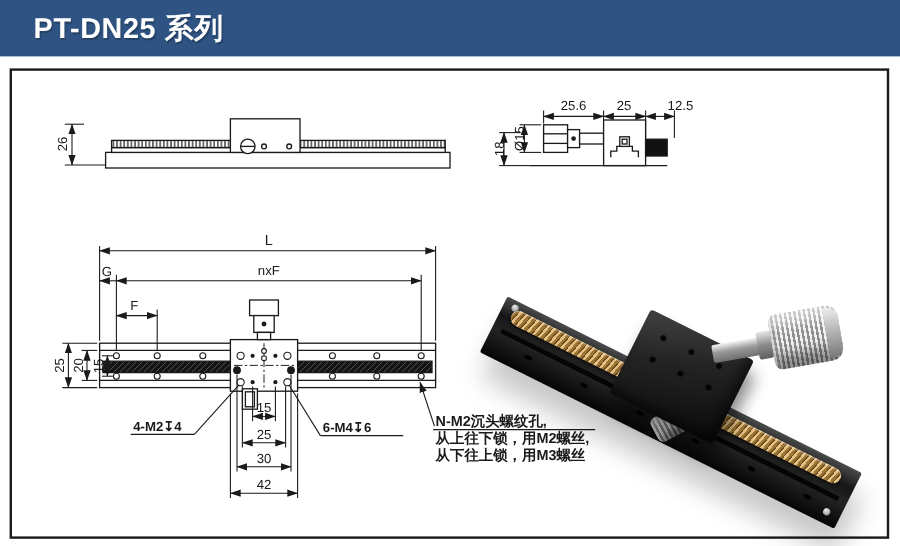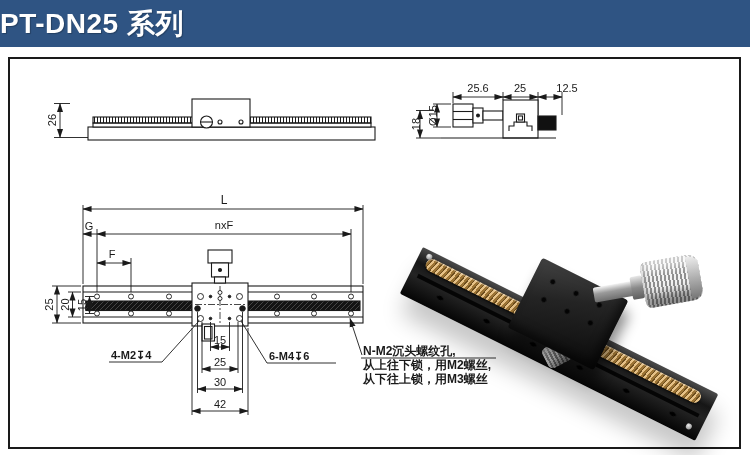--- a/index.html
+++ b/index.html
@@ -6,21 +6,21 @@
   body{
     width:750px;height:455px;position:relative;overflow:hidden;
     background:#ffffff;font-family:"Liberation Sans",sans-serif;
   }
   
   .header{
     position:absolute;left:0;top:0;width:750px;height:47px;
     background:#2F5483;display:flex;align-items:center;
   }
   .header .title{
-    color:#ffffff;font-size:28px;font-weight:bold;
+    color:#ffffff;font-size:24px;font-weight:bold;margin-left:28px;
     letter-spacing:.5px;text-shadow:1px 1px 1px rgba(0,0,0,.25);
   }
   
   .content-box{
     position:absolute;left:8px;top:57px;width:733px;height:392px;
     border:2px solid #1a1a1a;box-sizing:border-box;background:#fff;
   }
   svg.drawing{position:absolute;left:0;top:0;}
   svg text{font-family:"Liberation Sans",sans-serif;fill:#1a1a1a;}
   .dim{font-size:11px;text-anchor:middle;}

